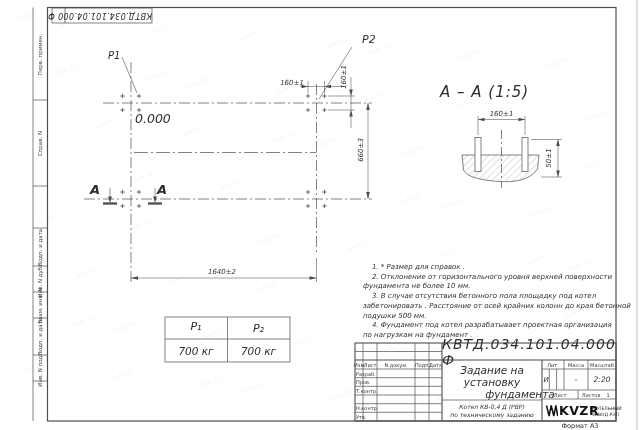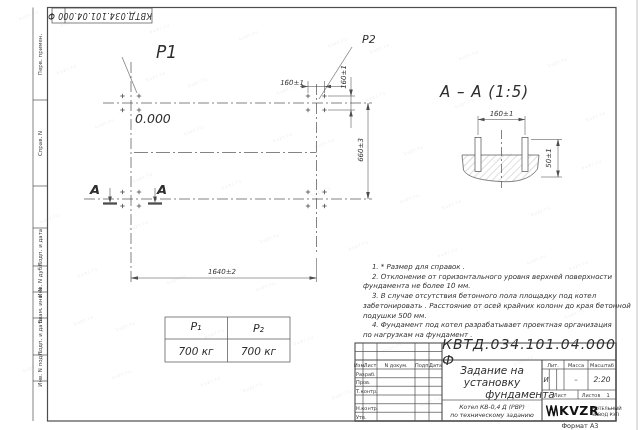--- a/index.html
+++ b/index.html
@@ -215,21 +215,21 @@
                transform:rotate(180deg);font-size:8px;letter-spacing:.3px;">КВТД.034.101.04.000 Ф</span>
 
   <span class="vlab" style="left:-5px;top:48.5px;">Перв. примен.</span>
   <span class="vlab" style="left:-5px;top:137.5px;">Справ. N</span>
   <span class="vlab" style="left:-5px;top:241.5px;">Подп. и дата</span>
   <span class="vlab" style="left:-5px;top:273.5px;">Инв. N дубл.</span>
   <span class="vlab" style="left:-5px;top:299.5px;">Взам. инв. N</span>
   <span class="vlab" style="left:-5px;top:330.5px;">Подп. и дата</span>
   <span class="vlab" style="left:-5px;top:362.5px;">Инв. N подл.</span>
 
-  <span class="t it" style="left:108px;top:42px;font-size:17px;margin-left:48px;">P1</span>
+  <span class="t it" style="left:108px;top:50px;font-size:10px;">P1</span>
   <span class="t it" style="left:362px;top:33px;font-size:11px;">P2</span>
   <span class="t it" style="left:135px;top:111px;font-size:12.5px;">0.000</span>
   <span class="t it" style="left:90px;top:182px;font-size:13px;font-weight:600;">А</span>
   <span class="t it" style="left:157px;top:182px;font-size:13px;font-weight:600;">А</span>
   <span class="t dim" style="left:275px;top:78.5px;width:34px;">160±1</span>
   <span class="t dim rot" style="left:326.5px;top:73px;width:34px;">160±1</span>
   <span class="t dim rot" style="left:344px;top:146px;width:34px;">660±3</span>
   <span class="t dim" style="left:192px;top:268px;width:60px;">1640±2</span>
 
   <span class="t it" style="left:440px;top:83px;font-size:15px;letter-spacing:1px;">А – А (1:5)</span>

